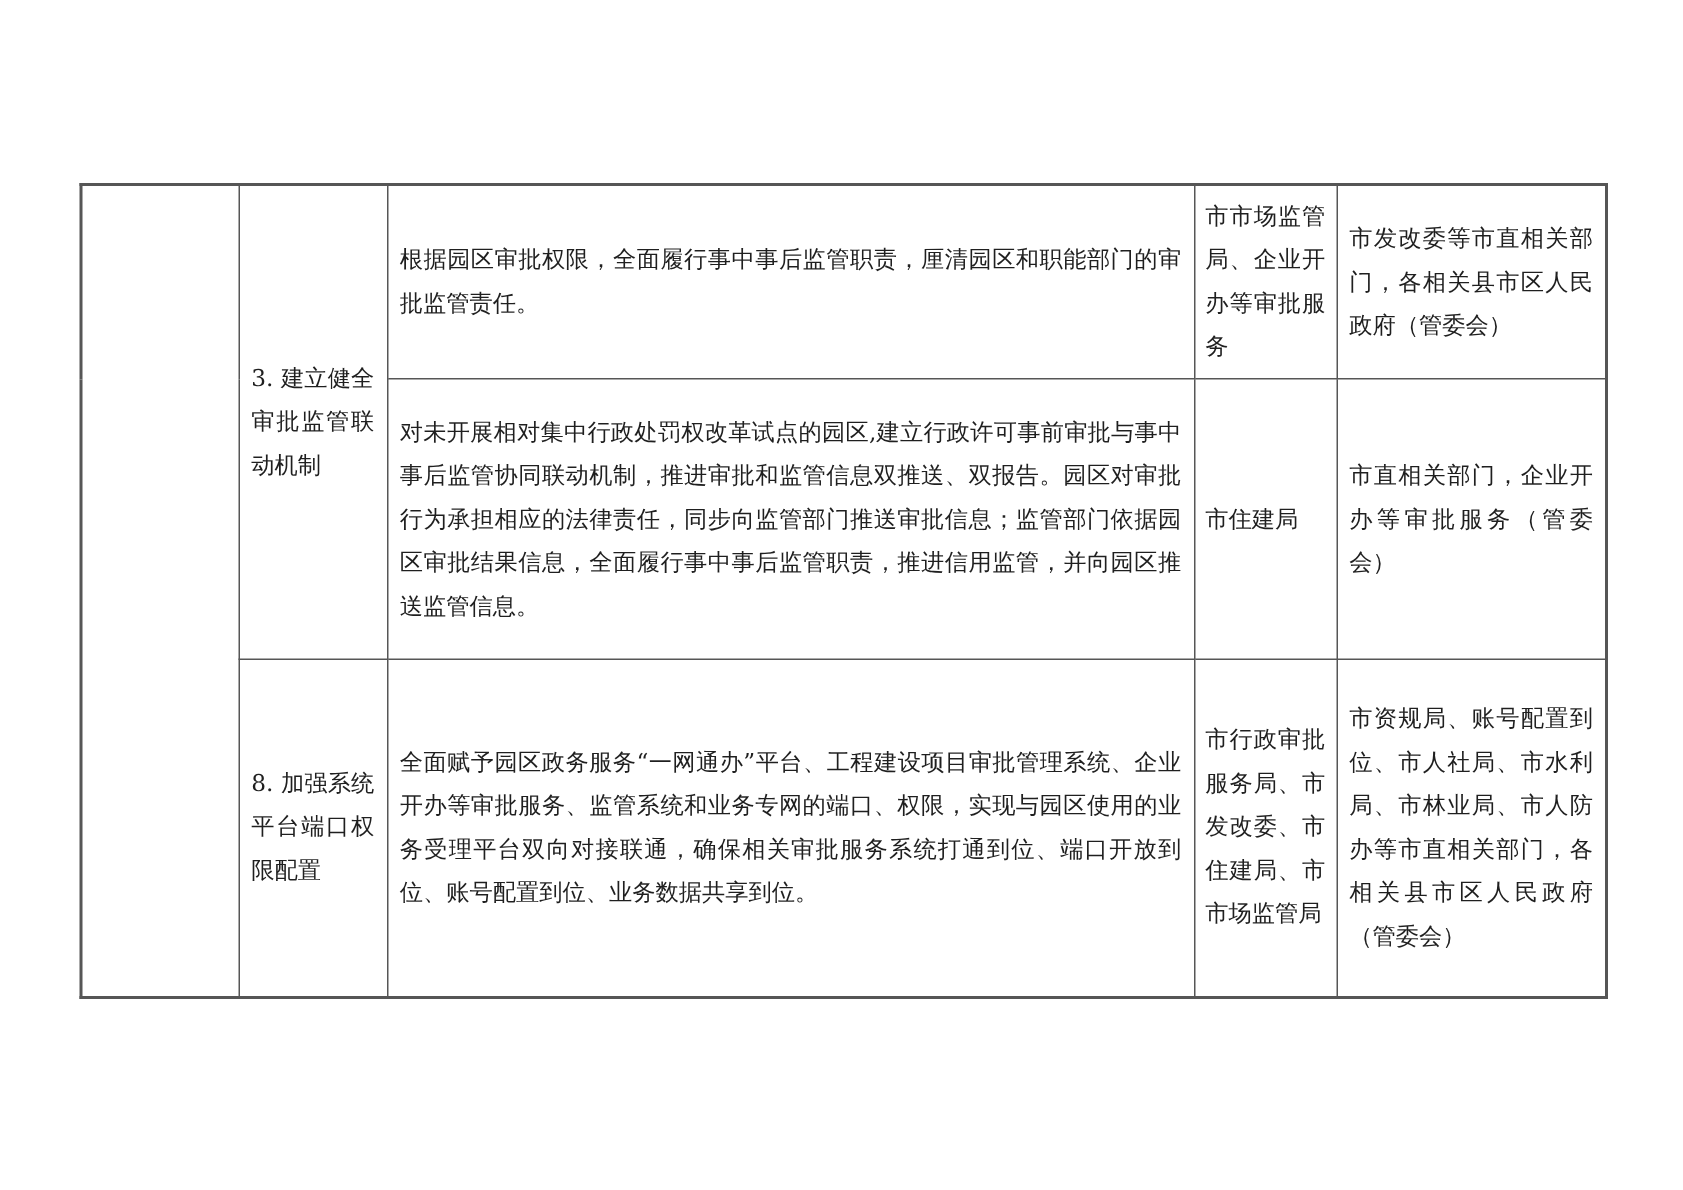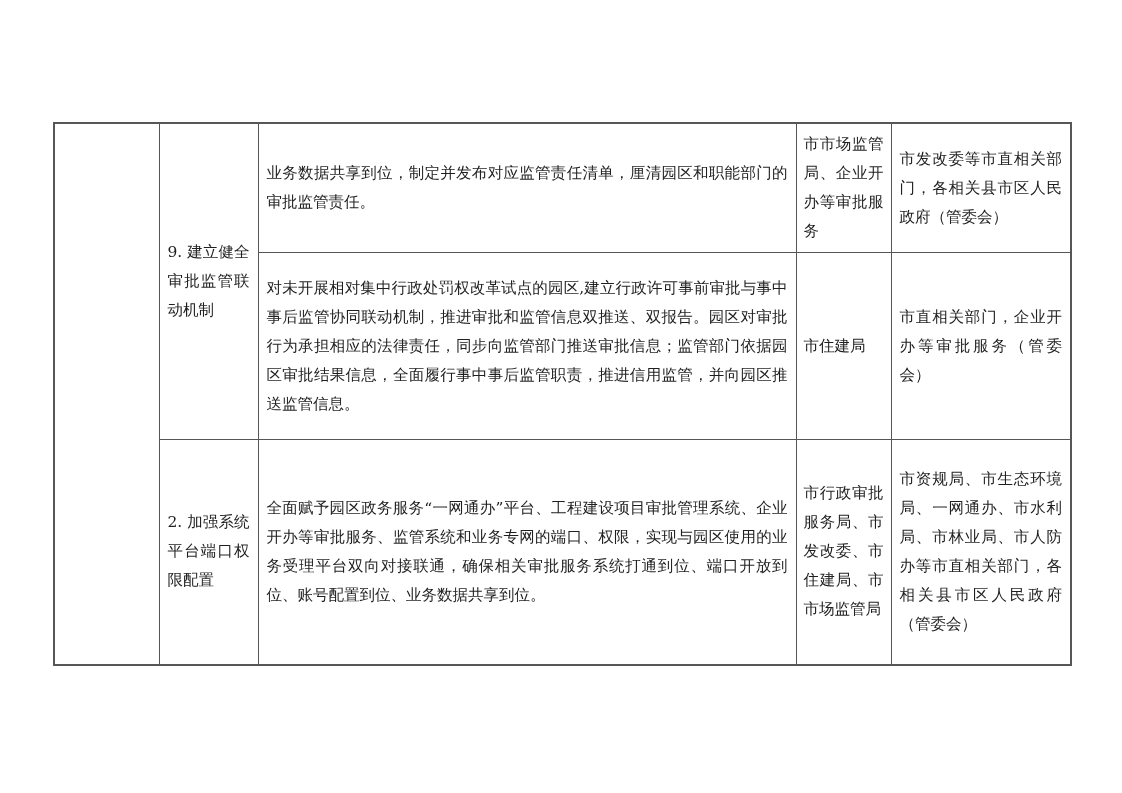--- a/index.html
+++ b/index.html
@@ -51,31 +51,31 @@
     <colgroup>
       <col class="c1">
       <col class="c2">
       <col class="c3">
       <col class="c4">
       <col class="c5">
     </colgroup>
     <tbody>
       <tr class="r1">
         <td rowspan="3"></td>
-        <td rowspan="2">9. 建立健全审批监管联动机制</td>
-        <td>业务数据共享到位，制定并发布对应监管责任清单，厘清园区和职能部门的审批监管责任。</td>
+        <td rowspan="2">3. 建立健全审批监管联动机制</td>
+        <td>根据园区审批权限，全面履行事中事后监管职责，厘清园区和职能部门的审批监管责任。</td>
         <td class="lead">市市场监管局、企业开办等审批服务</td>
         <td>市发改委等市直相关部门，各相关县市区人民政府（管委会）</td>
       </tr>
       <tr class="r2">
         <td>对未开展相对集中行政处罚权改革试点的园区,建立行政许可事前审批与事中事后监管协同联动机制，推进审批和监管信息双推送、双报告。园区对审批行为承担相应的法律责任，同步向监管部门推送审批信息；监管部门依据园区审批结果信息，全面履行事中事后监管职责，推进信用监管，并向园区推送监管信息。</td>
         <td class="lead">市住建局</td>
         <td>市直相关部门，企业开办等审批服务（管委会）</td>
       </tr>
       <tr class="r3">
-        <td>2. 加强系统平台端口权限配置</td>
+        <td>8. 加强系统平台端口权限配置</td>
         <td>全面赋予园区政务服务“一网通办”平台、工程建设项目审批管理系统、企业开办等审批服务、监管系统和业务专网的端口、权限，实现与园区使用的业务受理平台双向对接联通，确保相关审批服务系统打通到位、端口开放到位、账号配置到位、业务数据共享到位。</td>
         <td class="lead">市行政审批服务局、市发改委、市住建局、市市场监管局</td>
-        <td>市资规局、市生态环境局、一网通办、市水利局、市林业局、市人防办等市直相关部门，各相关县市区人民政府（管委会）</td>
+        <td>市资规局、账号配置到位、市人社局、市水利局、市林业局、市人防办等市直相关部门，各相关县市区人民政府（管委会）</td>
       </tr>
     </tbody>
   </table>
 </div>
 
 </body></html>

